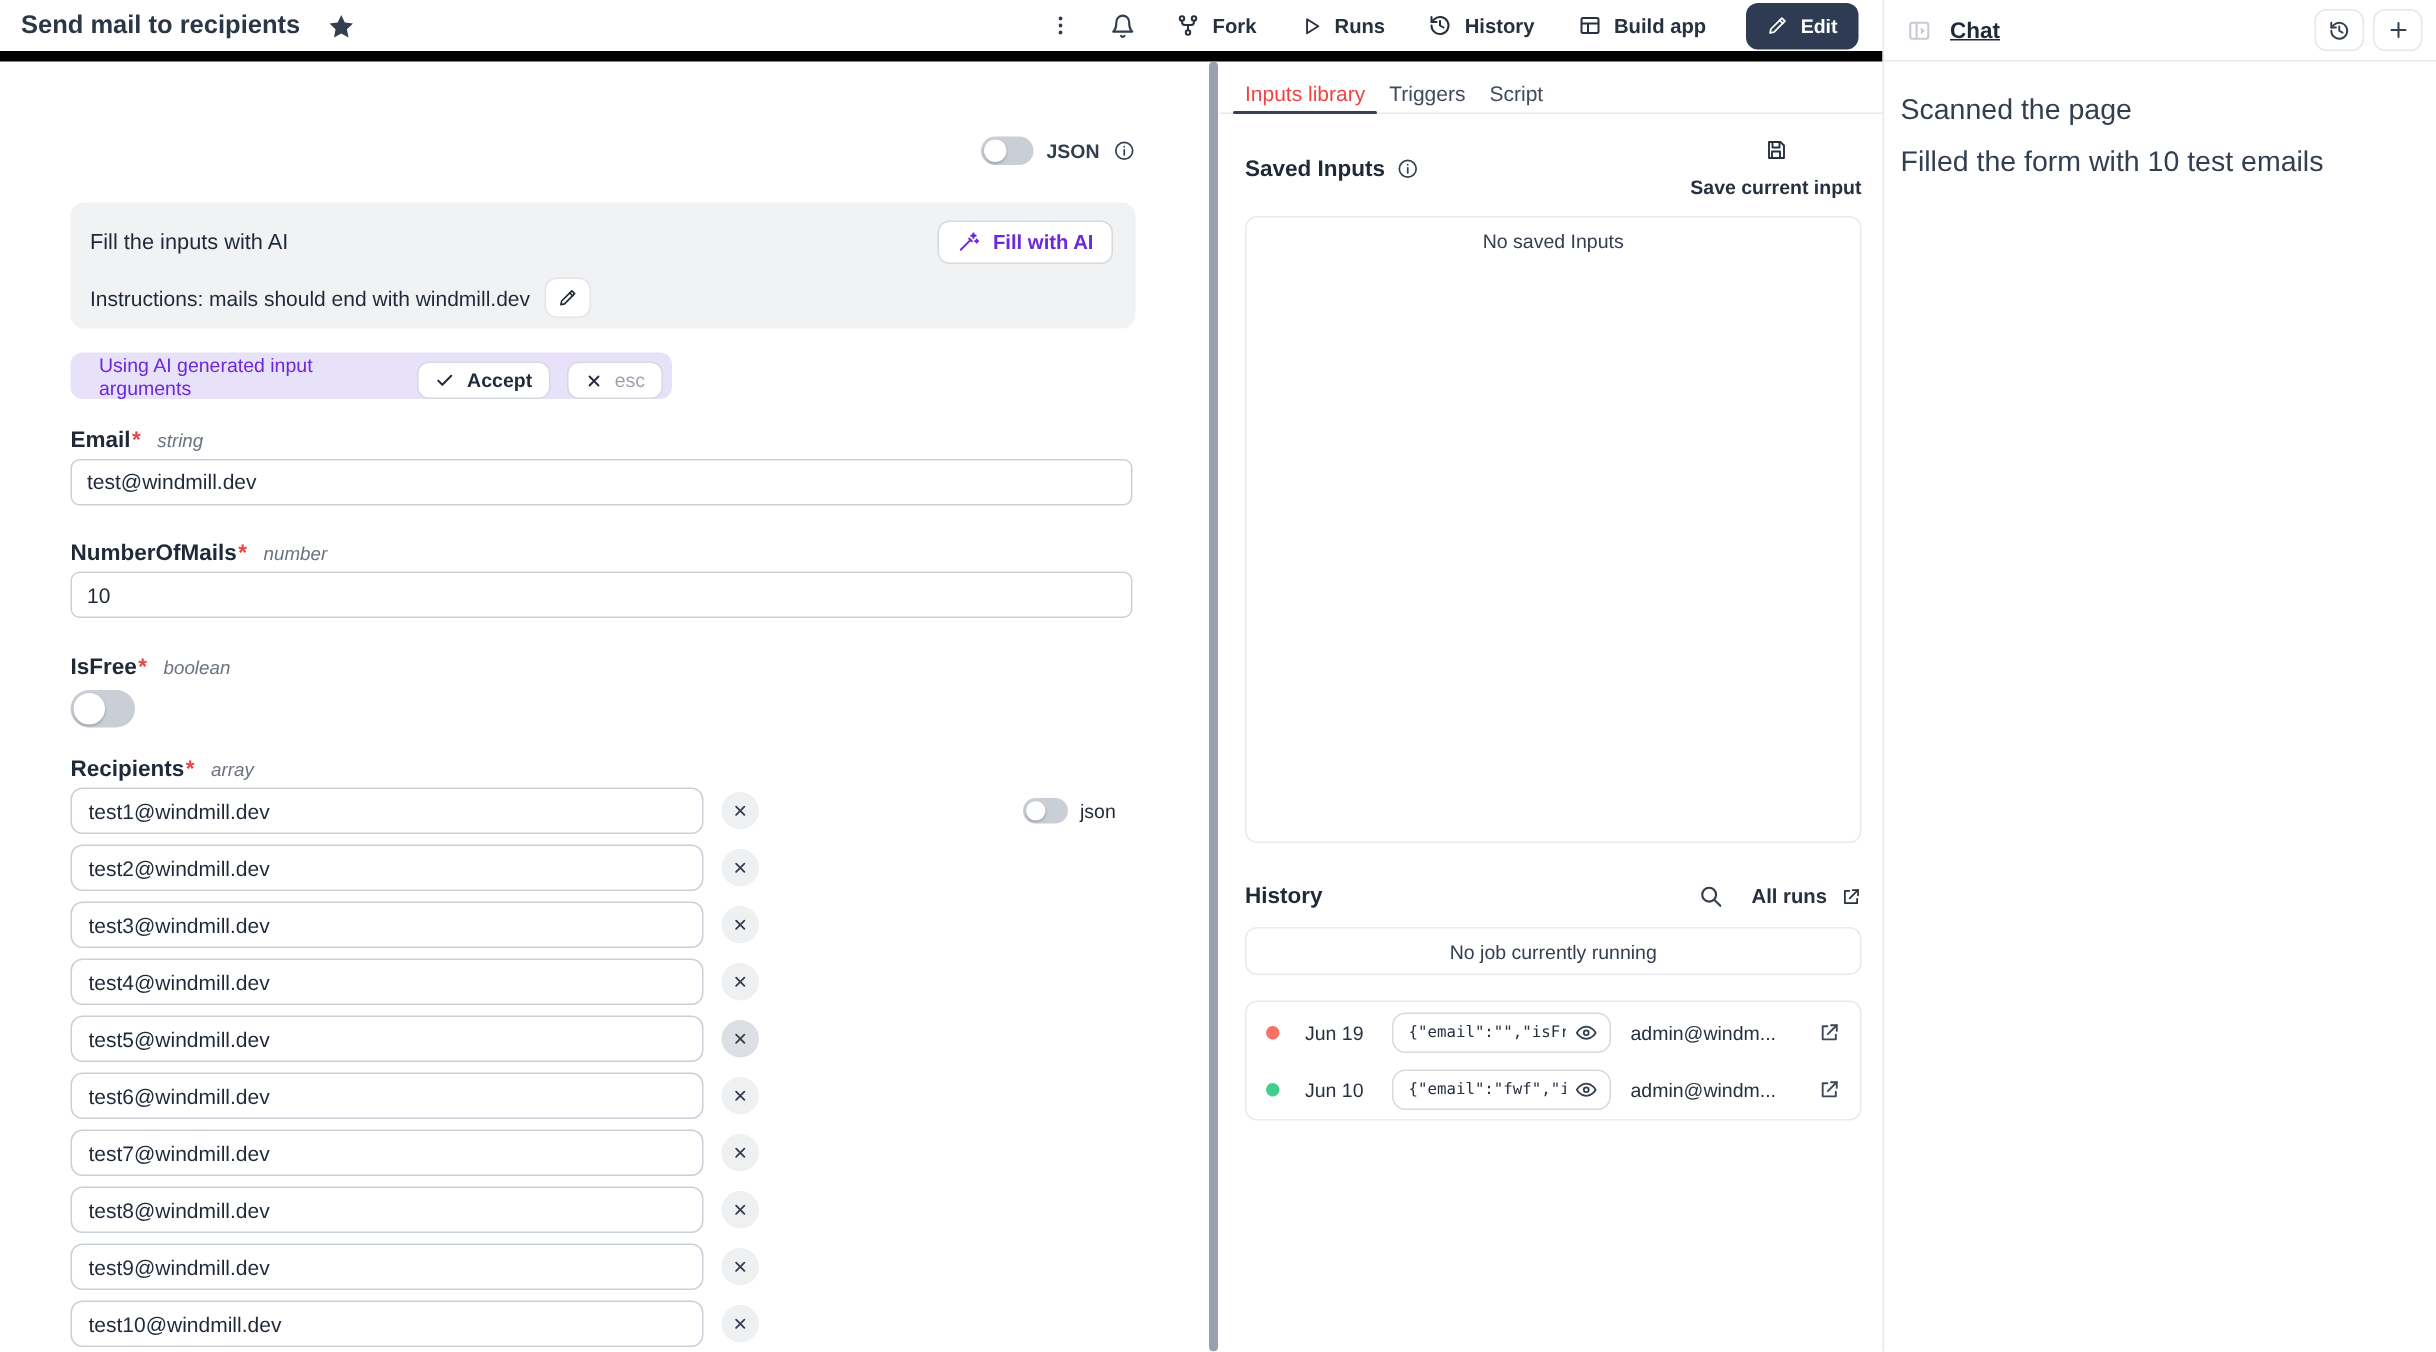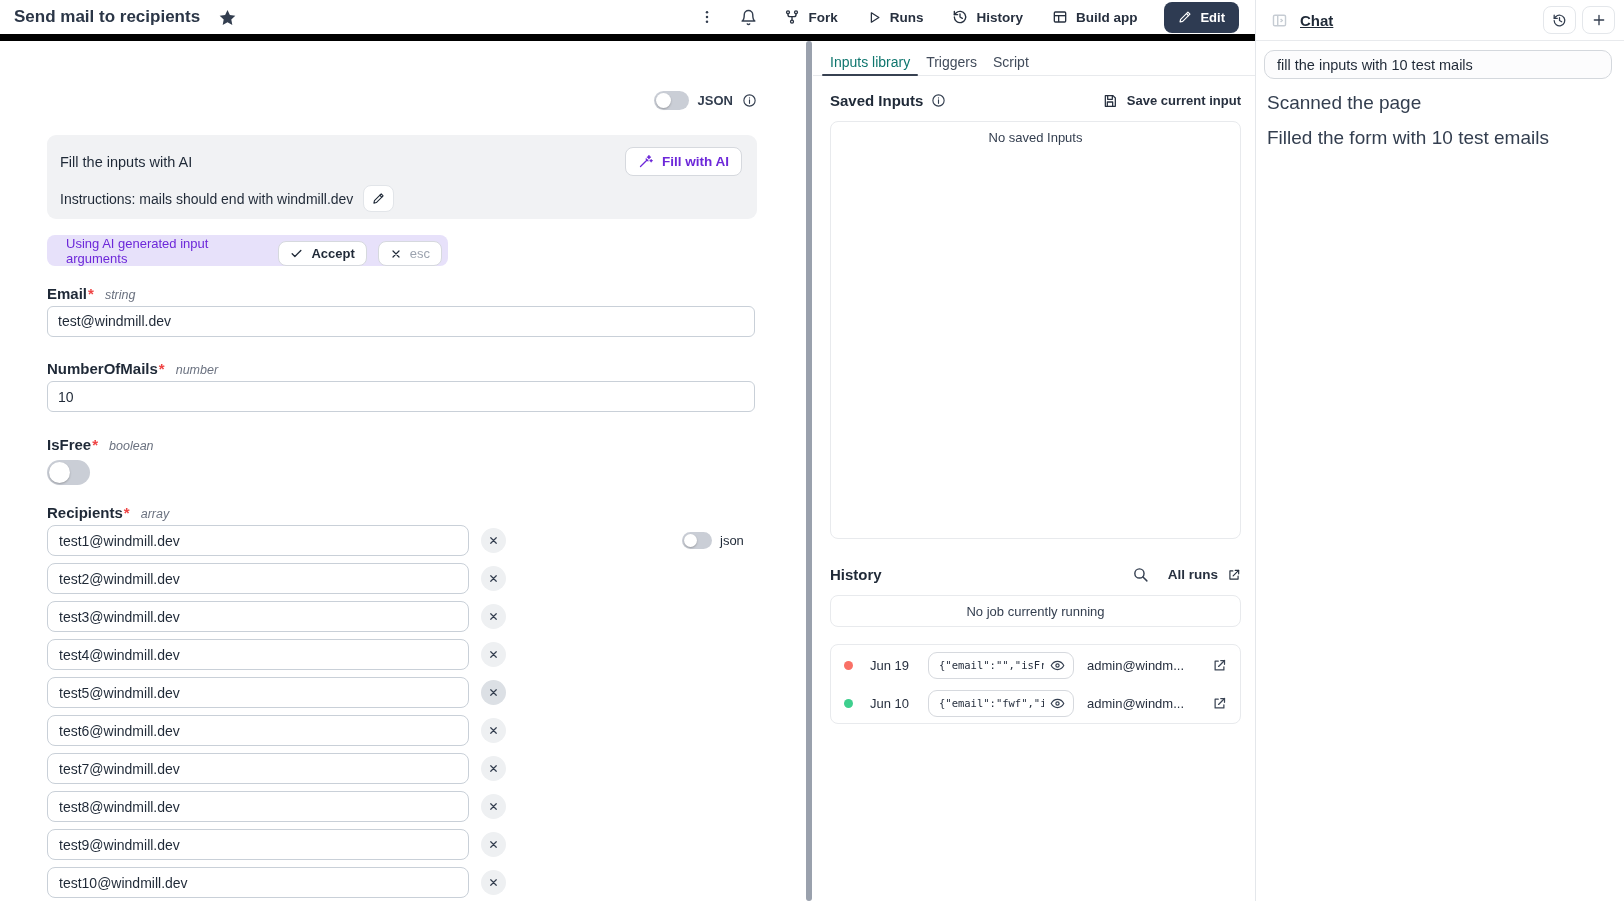--- a/index.html
+++ b/index.html
@@ -68,25 +68,25 @@
   .rec-json { position:absolute; top:7px; left:635px; display:flex; align-items:center; gap:8px; }
   .rec-json-label { font-size:13px; color:#1f2937; }
 
   
   .splitter { width:6px; background:#9aa1ad; border-radius:6px; flex:none; margin-right:1px; cursor:col-resize; }
 
   
   .middle-panel { flex:1; padding:6px 14px 0 17px; min-width:0; }
   .tabs { display:flex; border-bottom:1px solid #e8eaed; margin:0 -14px 0 -17px; padding-left:9px; height:29px; }
   .tab { font-size:14px; color:#414b5a; padding:2px 8px 0; position:relative; }
-  .tab.active { color:#0f766e; }
+  .tab.active { color:#ef4444; }
   .tab.active::after { content:""; position:absolute; left:0; right:0; bottom:-1px; height:2.5px; background:#374151; border-radius:2px; }
   .saved-header { margin-top:16px; display:flex; align-items:center; }
   .sec-title { font-size:15px; font-weight:700; color:#1f2937; display:flex; align-items:center; gap:8px; }
-  .save-current { margin-left:auto; display:flex; align-items:center; gap:9px; font-size:13px; font-weight:700; color:#27303f; }
+  .save-current { margin-left:auto; display:flex; align-items:center; gap:9px; font-size:13px; font-weight:700; color:#27303f;flex-direction:column; }
   .saved-box { margin-top:12px; height:418px; border:1px solid #e8eaed; border-radius:8px; text-align:center; padding-top:8px; font-size:13px; color:#333e4f; }
   .history-header { margin-top:27px; display:flex; align-items:center; }
   .hh-right { margin-left:auto; display:flex; align-items:center; gap:19px; }
   .search-btn { color:#333e4f; display:flex; }
   .allruns { display:flex; align-items:center; gap:9px; font-size:13.5px; font-weight:700; color:#27303f; }
   .nojob-box { margin-top:12px; height:32px; border:1px solid #e8eaed; border-radius:8px; display:flex; align-items:center; justify-content:center; font-size:13px; color:#333e4f; }
   .runs-box { margin-top:17px; border:1px solid #e8eaed; border-radius:8px; padding:1px 0; }
   .run-row { height:38px; display:flex; align-items:center; padding:0 13px; }
   .run-dot { width:9px; height:9px; border-radius:50%; flex:none; }
   .run-date { margin-left:17px; width:46px; font-size:13px; color:#27303f; flex:none; }
@@ -464,17 +464,16 @@
           </svg>
       </button>
       <button class="chat-hbtn">
         <svg width="16" height="16" viewBox="0 0 24 24" fill="none" stroke="currentColor" stroke-width="2" stroke-linecap="round">
             <path d="M12 5v14M5 12h14"></path>
           </svg>
       </button>
     </span>
   </div>
   <div class="chat-body">
-    <div class="user-bubble">fill the inputs with 10 test mails</div>
     <p class="chat-msg">Scanned the page</p>
     <p class="chat-msg">Filled the form with 10 test emails</p>
   </div>
 </aside>
 
 </body></html>

